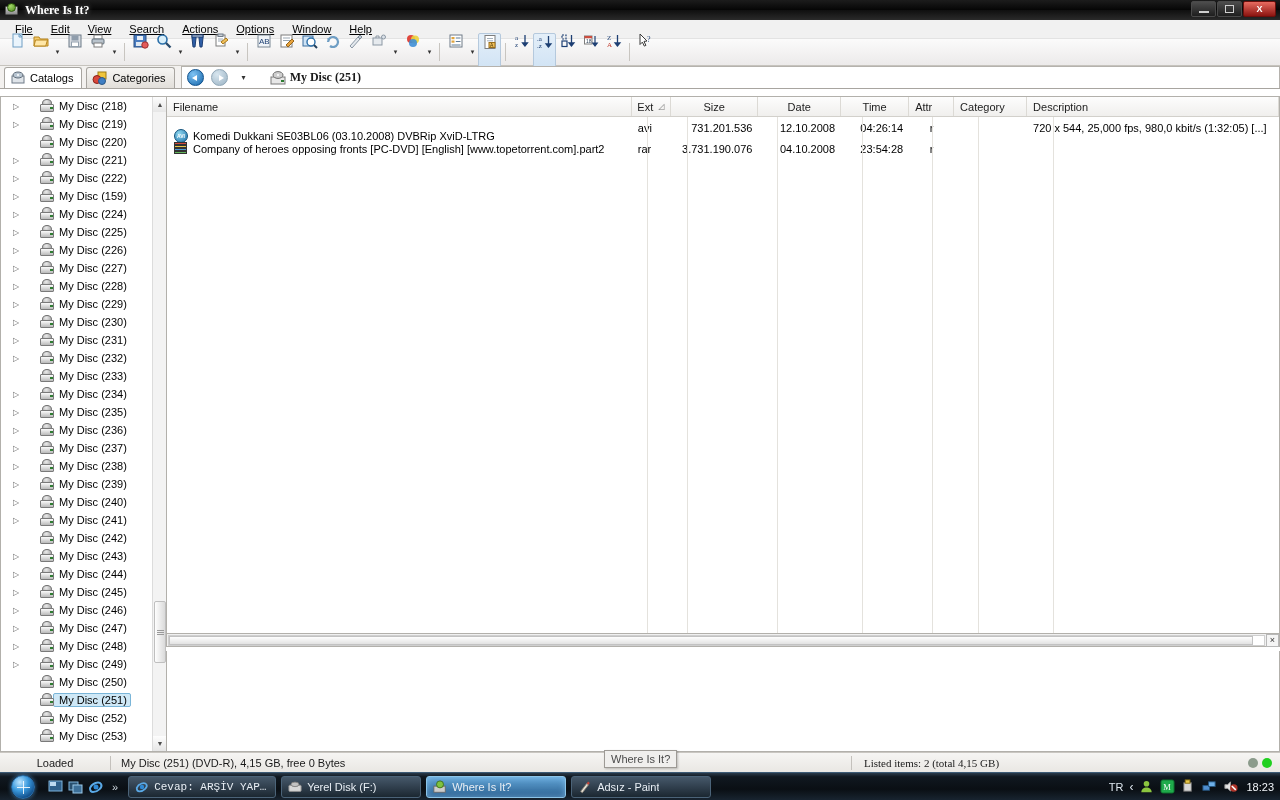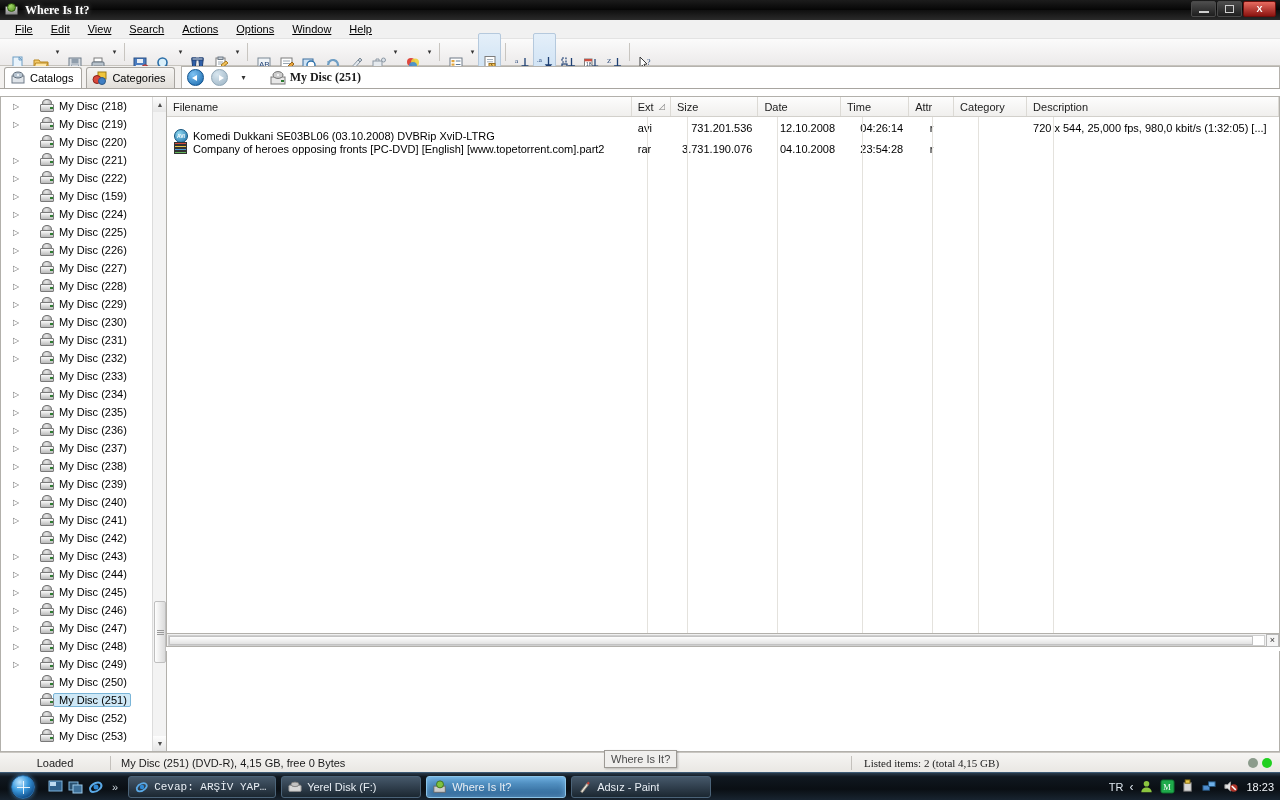--- a/index.html
+++ b/index.html
@@ -66,21 +66,21 @@
   }
   .menu-item u { text-decoration: underline; }
 
   
   .toolbar {
     height: 27px; background: linear-gradient(to bottom,#fbfbfb,#eceaea);
     border-bottom:1px solid #c6c3bd;
     display:flex; align-items:center; padding-left: 6px;
   }
   .tb-btn {
-    width: 23px; height: 39px; display:flex; align-items:flex-end; justify-content:center;
+    width: 23px; height: 39px; display:flex; align-items:flex-start; justify-content:center;
     position: relative; flex:none;
   }
   .tb-btn.pressed {
     border:1px solid #b5c9dd; background: linear-gradient(to bottom,#e4eff9,#cfe2f4); border-radius:2px;
   }
   .tb-arrow {
     width: 11px; height:23px; display:flex; align-items:center; justify-content:center;
     font-size:7px; color:#333; flex:none;
   }
   .tb-sep { width:1px; height:18px; background:#c8c5c0; margin:0 4px; flex:none; }
@@ -180,21 +180,21 @@
   
   .listpane { flex:1; display:flex; flex-direction:column; min-width:0; }
   .listbox { background:#fff; border:1px solid #b2b0ab; flex:none; height:538px; position:relative; overflow:hidden; }
   .hdr { height:20px; display:flex; background: linear-gradient(to bottom,#fdfdfd,#f0efed);
          border-bottom:1px solid #d2d0cb; }
   .hcell {
     display:flex; align-items:center; padding:0 6px;
     border-right:1px solid #dcdad5; font-size:11px; color:#1c1c1c;
     position:relative; white-space:nowrap; overflow:hidden;
   }
-  .hcell.r { justify-content:flex-start; }
+  .hcell.r { justify-content:center; }
   .sortmark { margin-left:5px; font-size:8px; color:#7c7c7c; }
   .rows { position:relative; }
   .row { height:21px; display:flex; align-items:center; font-size:11px; color:#000; }
   .cell { padding:0 6px; white-space:nowrap; overflow:hidden; display:flex; align-items:center; }
   .cell.r { justify-content:flex-end; }
   .cell.c { justify-content:center; }
   .fileic { width:16px;height:16px; margin-right:4px; flex:none; position:relative; }
   .avi-ic {
     width:14px;height:14px;border-radius:50%; margin:1px;
     background: radial-gradient(circle at 35% 30%, #8fd7ef, #1b6fa8);
@@ -891,21 +891,21 @@
         <div class="vs-btn down">▼</div>
       </div>
     </div>
 
     <div class="listpane">
       <div class="listbox">
         <div class="hdr" id="list-header">
             <div class="hcell" style="width: 480px;">
               <span>Filename</span>
             </div>
-            <div class="hcell" style="width: 40px;">
+            <div class="hcell" style="width: 40px; justify-content: center;">
               <span>Ext</span>
               <span class="sortmark">◿</span>
             </div>
             <div class="hcell r" style="width: 90px;">
               <span>Size</span>
             </div>
             <div class="hcell r" style="width: 85px;">
               <span>Date</span>
             </div>
             <div class="hcell r" style="width: 70px;">

